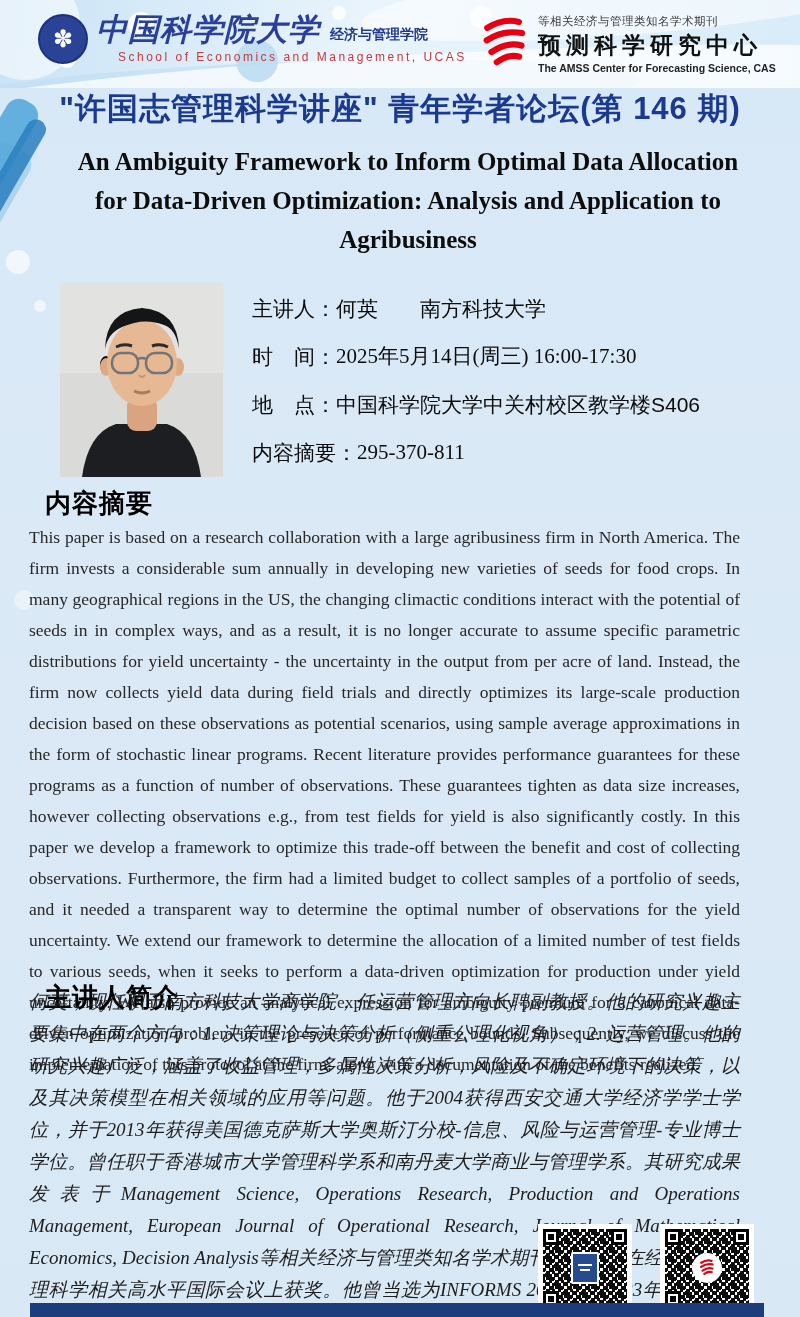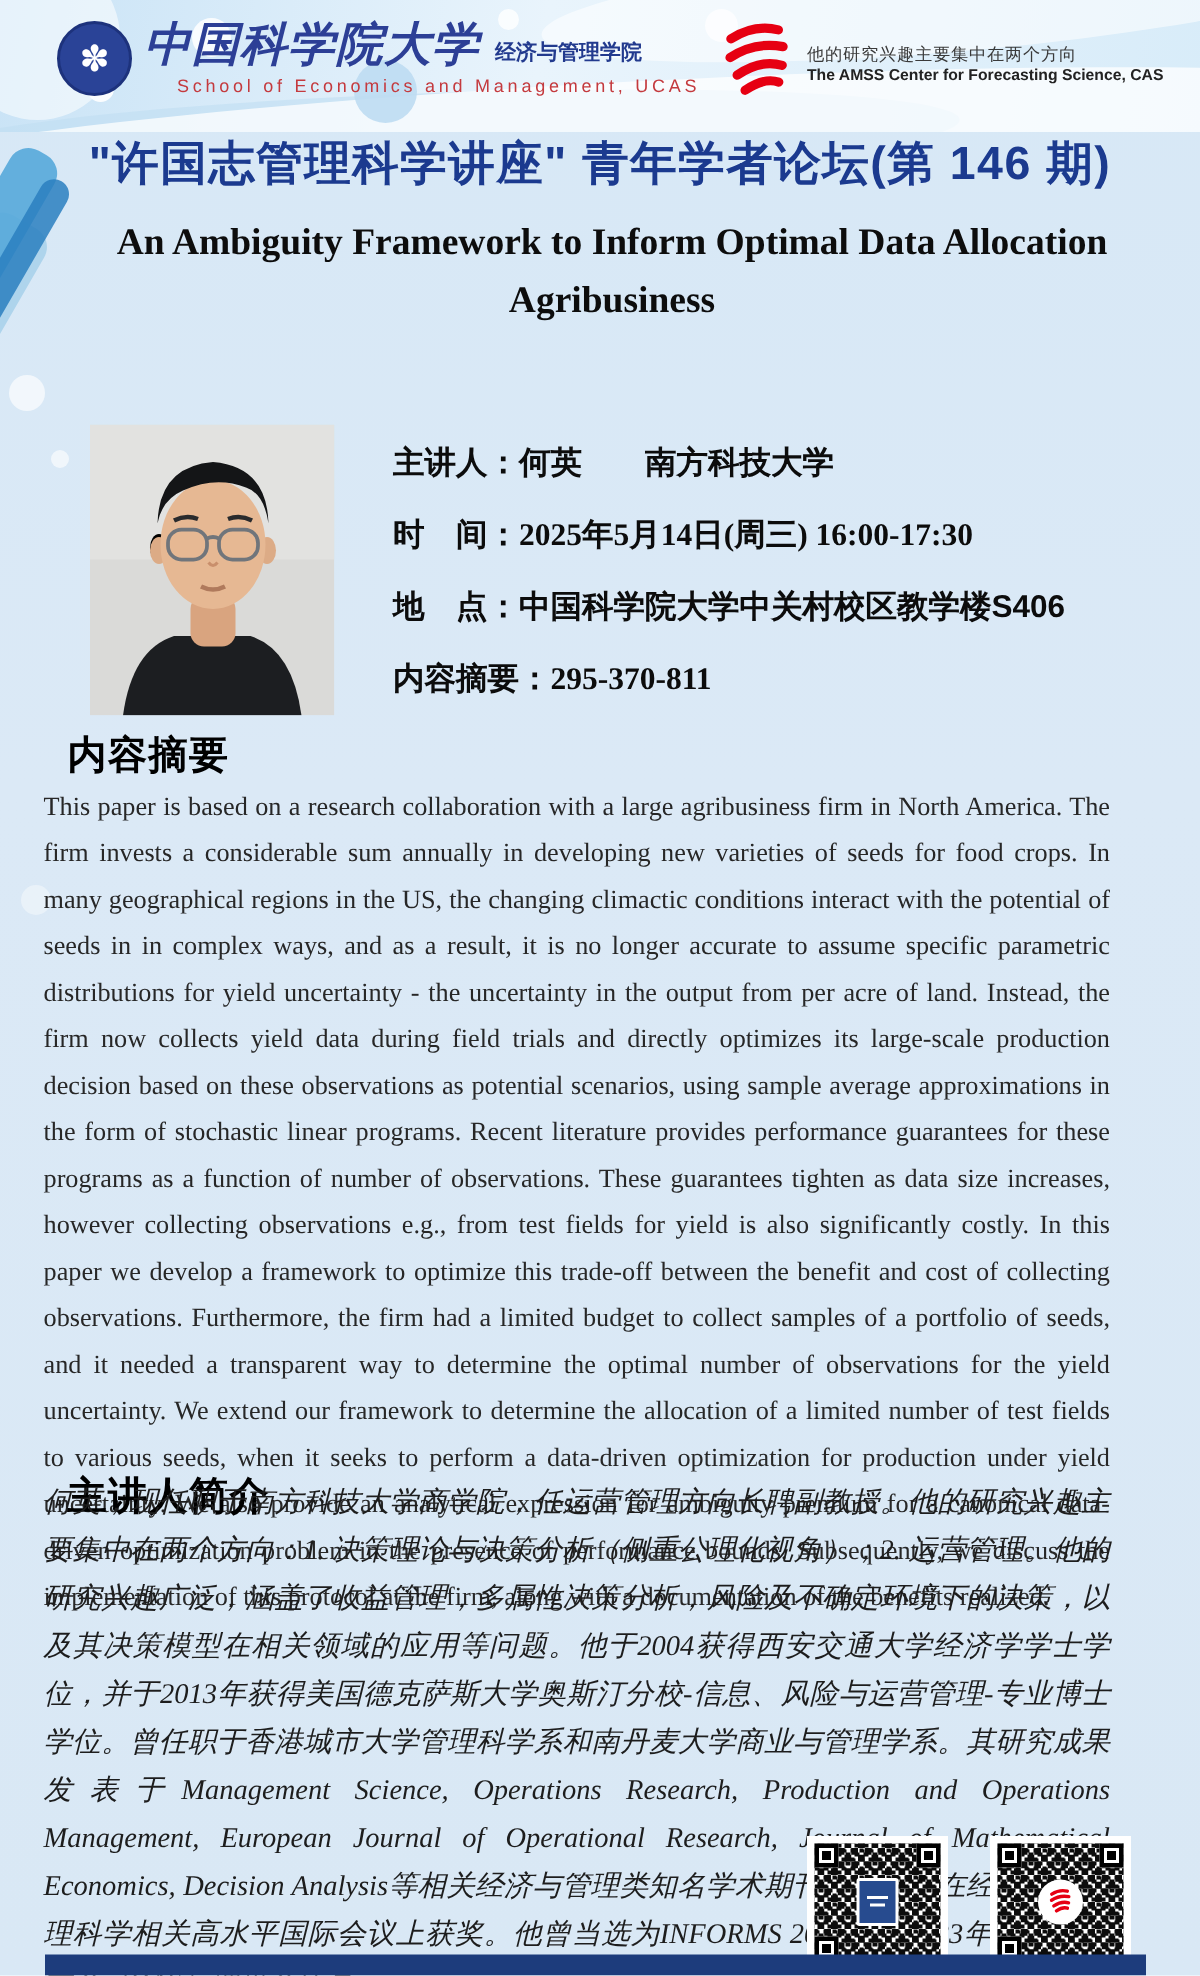--- a/index.html
+++ b/index.html
@@ -54,22 +54,22 @@
 
   
   .title-cn{position:absolute;top:88px;left:0;right:0;text-align:center;color:#1b3a8f;
             font-size:31px;font-weight:800;letter-spacing:1px;}
   .title-en{position:absolute;top:142px;left:0;right:0;text-align:center;color:#0d0d0d;
             font-family:"Liberation Serif",serif;font-weight:bold;font-size:25px;line-height:39px;padding-left:16px;}
 
   
   .photo{position:absolute;left:60px;top:283px;width:163px;height:194px;overflow:hidden;}
   .info{position:absolute;left:252px;top:294px;display:flex;flex-direction:column;gap:19px;}
-  .info-row{display:flex;align-items:flex-end;font-size:21px;font-weight:bold;color:#0c0c0c;
-            line-height:29px;white-space:nowrap;margin-left:10px;}
+  .info-row{display:flex;align-items:flex-end;font-size:21px;font-weight:normal;color:#0c0c0c;
+            line-height:29px;white-space:nowrap;}
   .info-label{font-family:"Liberation Sans",sans-serif;}
   .v-serif{font-family:"Liberation Serif",serif;}
 
   
   .sec-h{position:absolute;left:45px;font-size:26px;font-weight:800;color:#000;letter-spacing:1px;text-align:right;}
   .h-abstract{top:486px;}
   .h-bio{top:980px;}
   .body-text{position:absolute;left:29px;width:711px;text-align:justify;
              font-family:Liberation Serif, serif;color:#272727;}
   .abstract-body{top:522px;font-size:17.5px;line-height:31px;}
@@ -129,36 +129,38 @@
     <div class="amss">
       <svg width="46" height="56" viewBox="0 0 60 72">
         <g fill="none" stroke="#e60012" stroke-width="8" stroke-linecap="round" transform="rotate(-8 30 36)">
           <path d="M10 12 Q32 2 52 10"></path>
           <path d="M7 28 Q30 17 54 25"></path>
           <path d="M11 44 Q33 33 51 41"></path>
           <path d="M16 58 Q34 49 46 55"></path>
         </g>
       </svg>
       <div class="amss-text">
-        <span class="amss-l1">他的研究兴趣主要集中在两个方向</span>
+        <span class="amss-l1">等相关经济与管理类知名学术期刊</span>
+        <span class="amss-l2">预测科学研究中心</span>
         <span class="amss-l3">The AMSS Center for Forecasting Science, CAS</span>
       </div>
     </div>
   </div>
 
   <div class="swash sw3"></div>
   <div class="swash sw1"></div>
   <div class="swash sw2"></div>
   <div class="decor dot1" style="position:absolute"></div>
   <div class="decor dot2" style="position:absolute"></div>
   <div class="decor dot3" style="position:absolute"></div>
 
   <div class="title-cn">"许国志管理科学讲座" 青年学者论坛(第 146 期)</div>
   <div class="title-en">
     <div>An Ambiguity Framework to Inform Optimal Data Allocation</div>
+    <div>for Data-Driven Optimization: Analysis and Application to</div>
     <div>Agribusiness</div>
   </div>
 
   <div class="photo">
     <svg width="163" height="194" viewBox="0 0 163 194">
       <rect width="163" height="194" fill="#dadad8"></rect>
       <rect width="163" height="90" fill="#e2e2e0"></rect>
       <path d="M22 194 Q28 150 56 141 L107 141 Q135 150 141 194 Z" fill="#1c1e21"></path>
       <rect x="67" y="114" width="30" height="34" rx="9" fill="#d9a47f"></rect>
       <ellipse cx="46" cy="82" rx="6" ry="9" fill="#dca браз"></ellipse>

